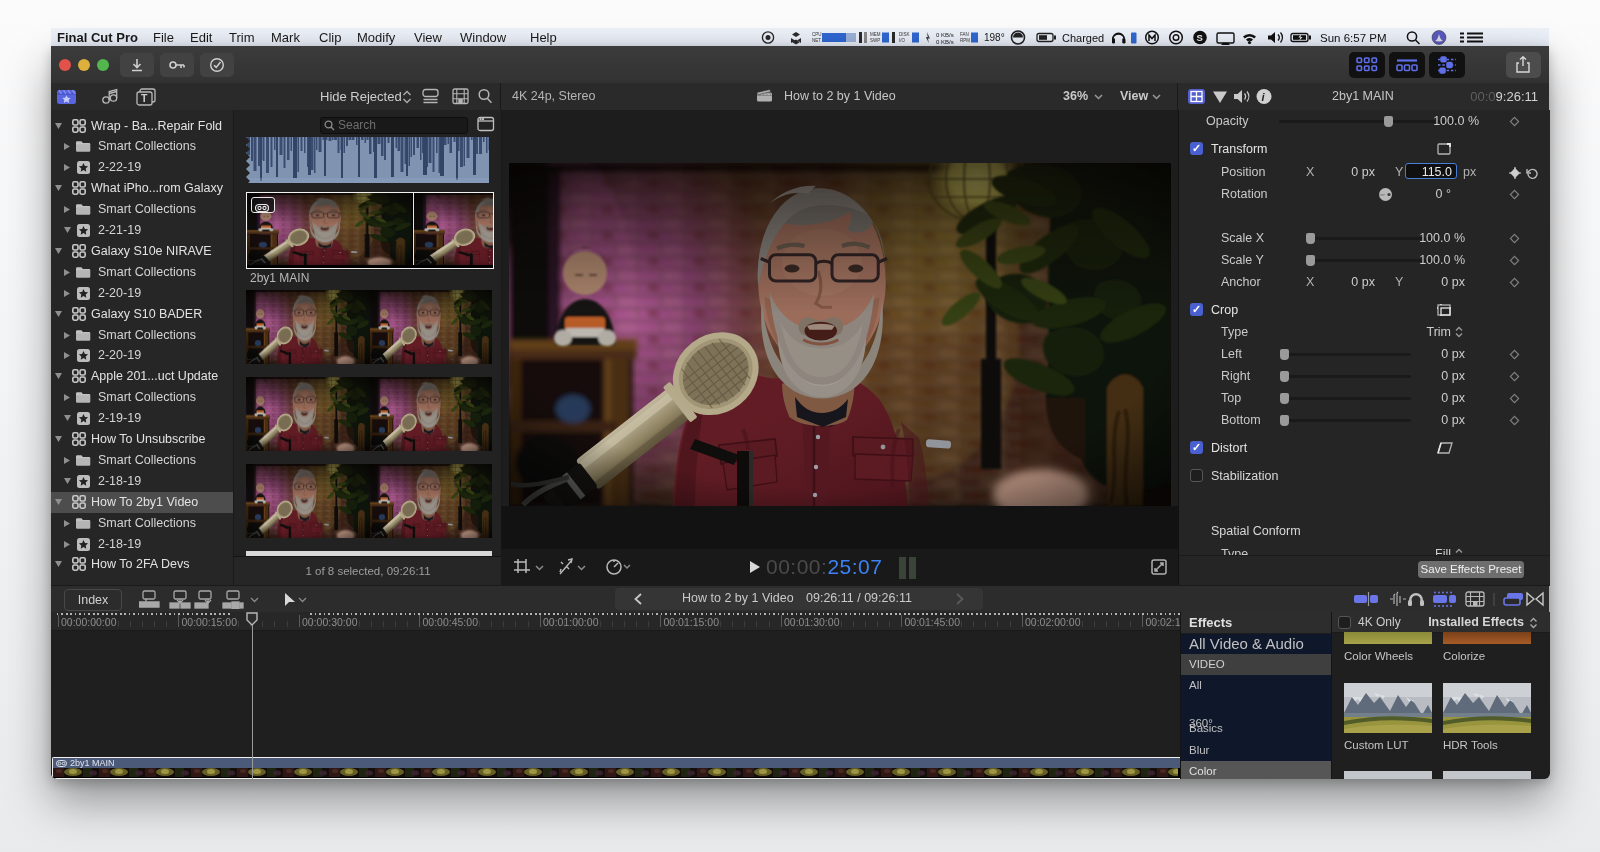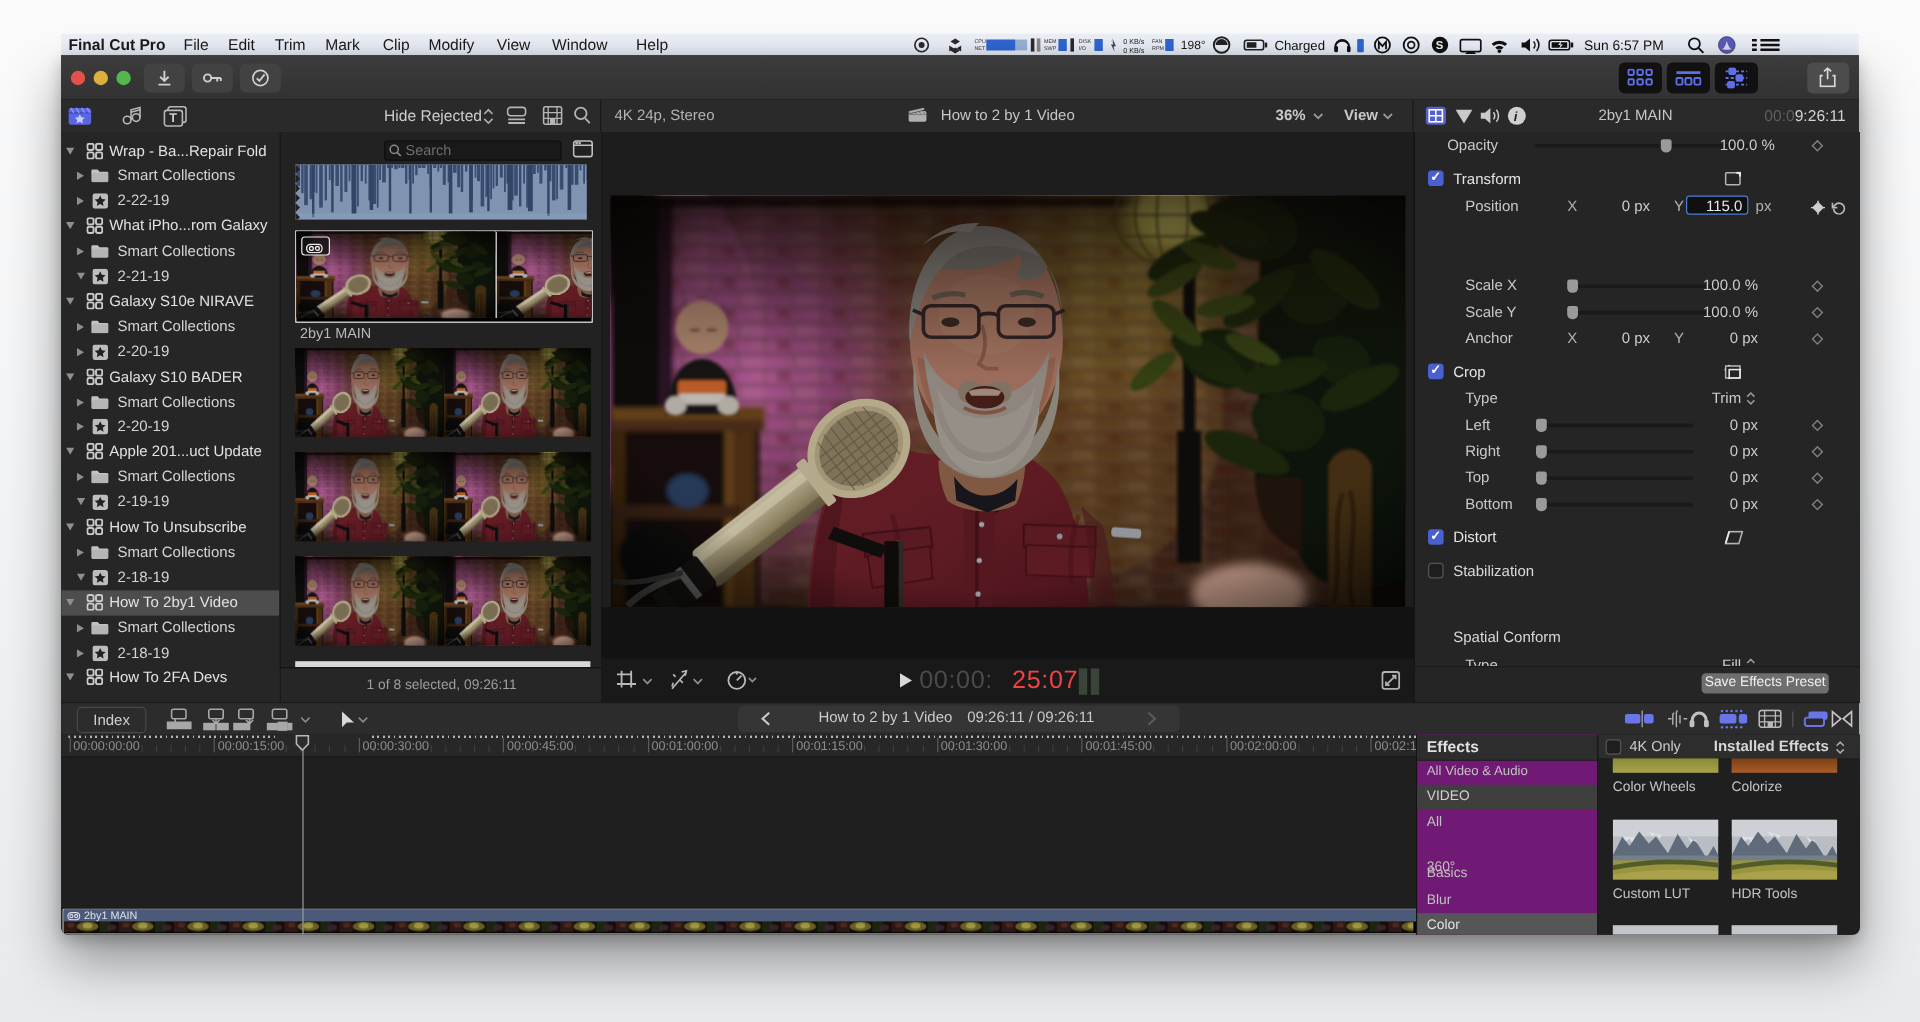--- a/index.html
+++ b/index.html
@@ -16,21 +16,21 @@
 .vdiv{position:absolute;background:#191919;width:1px;}
 .hdrtxt{position:absolute;color:#b4b4b4;font-size:12.5px;top:89px;white-space:nowrap;}
 #sidebar{left:51px;top:110px;width:182px;height:475px;background:#262626;overflow:hidden;}
 .srow{position:absolute;left:0;width:182px;height:21px;color:#d6d6d6;font-size:12.5px;line-height:21px;white-space:nowrap;}
 #browser{left:233px;top:110px;width:268px;height:446px;background:#222222;border-left:1px solid #191919;overflow:hidden;}
 #browbot{left:233px;top:556px;width:268px;height:29px;background:#262626;border-top:1px solid #141414;border-left:1px solid #191919;color:#9e9e9e;font-size:11.5px;text-align:center;line-height:28px;}
 #viewer{left:501px;top:110px;width:677px;height:475px;background:#1d1d1d;border-left:1px solid #191919;}
 #inspector{left:1178px;top:110px;width:371px;height:475px;background:#252525;border-left:1px solid #111;}
 #tltoolbar{left:51px;top:585px;width:1498px;height:27px;background:#2c2c2c;border-top:1px solid #1a1a1a;}
 #timeline{left:51px;top:612px;width:1129px;height:167px;background:#1f1f1f;overflow:hidden;border-radius:0 0 0 6px;}
-#fxlist{left:1180px;top:612px;width:150px;height:167px;background:#701a75;border-left:1px solid #141414;overflow:hidden;}
+#fxlist{left:1180px;top:612px;width:150px;height:167px;background:#0f172a;border-left:1px solid #141414;overflow:hidden;}
 #fxbrowse{left:1331px;top:612px;width:218px;height:167px;background:#1f1f1f;border-left:1px solid #141414;overflow:hidden;border-radius:0 0 6px 0;}
 .insrow{position:absolute;left:0;width:371px;height:22px;color:#c2c2c2;font-size:12.5px;line-height:22px;}
 .inslbl{position:absolute;color:#c9c9c9;}
 .insval{position:absolute;color:#cccccc;text-align:right;}
 .cb{position:absolute;width:13px;height:13px;border-radius:3px;top:4px;left:11px;}
 .cb.on{background:#4a5fd0;color:#fff;font-size:11px;line-height:13px;text-align:center;font-weight:bold;}
 .cb.off{background:#1e1e1e;border:1px solid #565656;width:11px;height:11px;}
 .slider{position:absolute;height:3px;background:#1a1a1a;border-radius:2px;top:10px;}
 .thumb{position:absolute;width:9px;height:11px;background:#9a9a9a;border-radius:2px 2px 4px 4px;top:6px;}
 </style>
@@ -887,21 +887,21 @@
 <g transform="translate(92,0)">
         <circle cx="8" cy="9" r="7"></circle>
         <path d="M8 9l4-4M8 2v2"></path>
         <path d="M18 7l3 3 3-3" stroke="#8a8a8a"></path>
       </g>
 </g>
 </svg>
 <svg class="abs" style="left:749px;top:560px;" width="12" height="14" viewBox="0 0 12 14">
     <path d="M1 1l10 6-10 6z" fill="#d8d8d8"></path>
   </svg>
-<div class="abs" style="left:766px;top:555px;width:200px;height:26px;font-size:21px;color:#4a4a4a;font-family:'Liberation Sans';letter-spacing:.5px;">00:00:<span style="color:#ef4444;margin-left:16px;">25:07</span></div>
+<div class="abs" style="left:766px;top:555px;width:200px;height:26px;font-size:21px;color:#4a4a4a;font-family:'Liberation Sans';letter-spacing:.5px;">00:00:<span style="color:#3b82f6;">25:07</span></div>
 <div class="abs" style="left:899px;top:557px;width:7px;height:22px;background:#3a4438;"></div>
 <div class="abs" style="left:909px;top:557px;width:7px;height:22px;background:#3a4438;"></div>
 <svg class="abs" style="left:1151px;top:559px;" width="16" height="16" viewBox="0 0 16 16">
     <g stroke="#b0b0b0" stroke-width="1.5" fill="none">
       <rect x="1" y="1" width="14" height="14" rx="2"></rect>
       <path d="M4 12l8-8M9 4h3v3M7 12H4V9"></path>
     </g>
   </svg>
 <div id="inspector" class="abs">
 <div class="insrow" style="top:0px;">
@@ -930,20 +930,32 @@
 <div style="position:absolute;left:226px;top:2px;width:52px;height:16px;background:#101010;border:1.5px solid #4a7fd6;border-radius:3px;color:#e8e8e8;text-align:right;line-height:16px;padding-right:4px;box-sizing:border-box;">115.0</div>
 <span class="inslbl" style="left:284px;color:#b2b2b2;">px</span>
 <svg style="position:absolute;left:330px;top:5.5px;" width="12" height="12" viewBox="0 0 12 12">
         <rect x="3" y="3" width="6" height="6" fill="#cfcfcf" transform="rotate(45 6 6)"></rect>
         <rect x="3" y="3" width="6" height="6" fill="none" stroke="#cfcfcf" stroke-width="1" transform="rotate(45 6 6)"></rect>
         <path d="M6 0v2M6 10v2M0 6h2M10 6h2" stroke="#cfcfcf" stroke-width="1.2"></path>
       </svg>
 <svg style="position:absolute;left:347px;top:5.5px;" width="12" height="12" viewBox="0 0 12 12">
         <path d="M2 7a4.5 4.5 0 1 0 1-3L1 6" fill="none" stroke="#b8b8b8" stroke-width="1.4"></path>
         <path d="M1 2v4h4" fill="none" stroke="#b8b8b8" stroke-width="1.4"></path>
+      </svg>
+</div>
+<div class="insrow" style="top:73px;">
+<span class="inslbl" style="left:42px;">Rotation</span>
+<svg style="position:absolute;left:199px;top:4px;" width="15" height="15" viewBox="0 0 15 15">
+        <circle cx="7.5" cy="7.5" r="6.5" fill="#b8b8b8"></circle>
+        <path d="M7.5 7.5a6.5 6.5 0 0 1-6.5 0z" fill="#6a6a6a"></path>
+        <circle cx="11" cy="7.5" r="1.6" fill="#3a3a3a"></circle>
+      </svg>
+<span class="insval" style="left:220px;width:52px;">0 °</span>
+<svg style="position:absolute;left:330px;top:6px;" width="11" height="11" viewBox="0 0 11 11">
+        <rect x="2.6" y="2.6" width="5.8" height="5.8" fill="none" stroke="#7e7e7e" stroke-width="1.2" transform="rotate(45 5.5 5.5)"></rect>
       </svg>
 </div>
 <div class="insrow" style="top:117px;">
 <span class="inslbl" style="left:42px;">Scale X</span>
 <div class="slider" style="left:128px;width:130px;"></div>
       <div class="thumb" style="left:127px;"></div>
 <span class="insval" style="left:206px;width:80px;">100.0 %</span>
 <svg style="position:absolute;left:330px;top:6px;" width="11" height="11" viewBox="0 0 11 11">
         <rect x="2.6" y="2.6" width="5.8" height="5.8" fill="none" stroke="#7e7e7e" stroke-width="1.2" transform="rotate(45 5.5 5.5)"></rect>
       </svg>
@@ -1264,21 +1276,21 @@
 <rect width="1125" height="9" fill="url(#clipfilm)"></rect>
       </svg>
 </div>
 <div style="position:absolute;left:195px;top:0px;width:12px;height:14px;"><svg width="12" height="14" viewBox="0 0 12 14">
         <path d="M1 1h10v7l-5 5-5-5z" fill="#2c2c2c" stroke="#b8b8b8" stroke-width="1.4"></path>
       </svg></div>
 <div style="position:absolute;left:200.5px;top:13px;width:1px;height:154px;background:#9a9a9a;"></div>
 </div>
 <div id="fxlist" class="abs">
     <div style="position:absolute;left:0;top:0px;width:150px;height:21px;background:#2d2d2d;color:#e0e0e0;font-size:13px;font-weight:bold;line-height:21px;"><span style="margin-left:8px;">Effects</span></div>
-    <div style="position:absolute;left:0;top:21px;width:150px;height:21px;color:#c0c0c0;font-size:11px;font-weight:normal;line-height:21px;"><span style="margin-left:8px;">All Video &amp; Audio</span></div>
+    <div style="position:absolute;left:0;top:21px;width:150px;height:21px;color:#c0c0c0;font-size:15px;font-weight:normal;line-height:21px;"><span style="margin-left:8px;">All Video &amp; Audio</span></div>
     <div style="position:absolute;left:0;top:42px;width:150px;height:21px;background:#3f3f3f;color:#d0d0d0;font-size:11.5px;font-weight:normal;line-height:21px;"><span style="margin-left:8px;">VIDEO</span></div>
     <div style="position:absolute;left:0;top:63px;width:150px;height:21px;color:#c0c0c0;font-size:11.5px;font-weight:normal;line-height:21px;"><span style="margin-left:8px;">All</span></div>
     <div style="position:absolute;left:0;top:84.5px;width:150px;height:21px;color:#c0c0c0;font-size:11.5px;font-weight:normal;line-height:21px;margin-top:16px;"><span style="margin-left:8px;">360°</span></div>
     <div style="position:absolute;left:0;top:106px;width:150px;height:21px;color:#c0c0c0;font-size:11.5px;font-weight:normal;line-height:21px;"><span style="margin-left:8px;">Basics</span></div>
     <div style="position:absolute;left:0;top:127.5px;width:150px;height:21px;color:#c0c0c0;font-size:11.5px;font-weight:normal;line-height:21px;"><span style="margin-left:8px;">Blur</span></div>
     <div style="position:absolute;left:0;top:149px;width:150px;height:21px;background:#565656;color:#e0e0e0;font-size:11.5px;font-weight:normal;line-height:21px;"><span style="margin-left:8px;">Color</span></div>
     <div style="position:absolute;left:0;top:20.5px;width:150px;height:1px;background:#1c1c1c;"></div>
   </div>
 <div id="fxbrowse" class="abs">
 <div style="position:absolute;left:0;top:0;width:218px;height:20px;background:#2d2d2d;border-bottom:1px solid #1a1a1a;">

